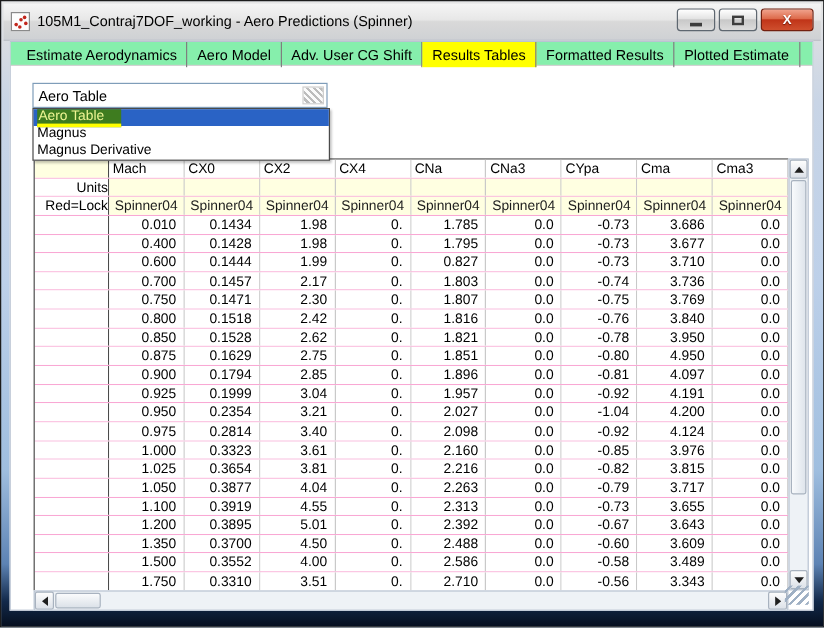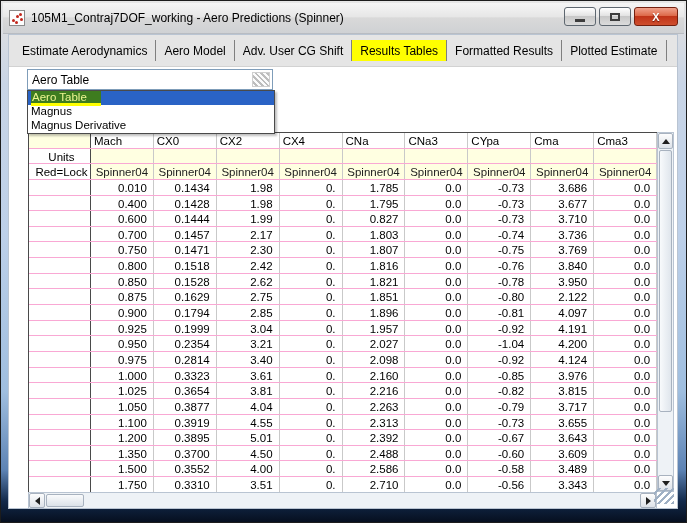--- a/index.html
+++ b/index.html
@@ -29,21 +29,21 @@
   .cap-btn.close { width:44px; border-color:#73200f; color:#fff; font-weight:bold; font-size:11px;
     background:linear-gradient(180deg,#f0a28c,#dd6a4a 45%,#c03418 50%,#cf4f2e 100%);
     text-shadow:0 1px 1px #6b1505; }
   .glyph-min { width:10px; height:3px; background:#3d3d3d; margin-top:7px; }
   .glyph-max { width:10px; height:8px; border:2px solid #3d3d3d; background:transparent; }
 
   
   .client { position:absolute; left:7px; top:33px; right:8px; bottom:13px;
     background:#fff; border:1px solid #b9c4d2; }
 
-  .tabstrip { height:32px; display:flex; align-items:center; background:#e5e5e5;
+  .tabstrip { height:20px; display:flex; align-items:flex-start; background:#86efac;
     border-bottom:1px solid #d2d2d2; padding-left:5px; }
   .tab { font-size:12px; color:#000; padding:4px 8px 3px 8px; border-right:1px solid #7f7f7f;
     white-space:nowrap; }
   .tab.tab-active { background:var(--hl,#ffff00); }
 
   
   .combo { position:absolute; left:18px; top:34px; width:246px; height:21px; background:#fff;
     border:1px solid #7f9db9; display:flex; align-items:center; justify-content:space-between;
     padding:0 2px 0 4px; font-size:12px; z-index:20; }
   .combo-glyph { width:18px; height:15px; border:1px solid #cfcfcf;
@@ -57,21 +57,21 @@
   .drop-item.sel .item-label { background:var(--annot-green,#3e7c1f); color:#eef593;
     padding:0 14px 0 1px; border-bottom:3px solid var(--hl,#ffff00); }
 
   
   .tablewrap { position:absolute; left:19px; top:97px; width:646px; height:360px; display:flex; }
   .grid { width:629px; height:100%; background:#fff; border-left:1px solid #4a4a4a;
     border-top:1px solid #4a4a4a; overflow:hidden; }
   .trow { display:flex; height:15.65px; border-bottom:1px solid #f9a8d4; }
   .cell { border-right:1px solid #c9c9c9; font-size:11.5px; line-height:14px; padding-top:1px;
     overflow:hidden; white-space:nowrap; background:#fff; }
-  .cell.label { width:62px; border-right:1px solid #4a4a4a; padding-left:4px; text-align:center; }
+  .cell.label { width:62px; border-right:1px solid #4a4a4a; padding-left:4px; text-align:right; }
   .cell.col { width:63px; }
   .cell.head { text-align:left; padding-left:3px; }
   .cell.corner { background:var(--cream,#ffffe1); }
   .row-units .cell.col { background:var(--cream,#ffffe1); }
   .row-lock .cell.col { background:var(--cream,#ffffe1); text-align:center; color:#1d1d1d; }
   .row-data .cell.col { text-align:right; padding-right:6px; }
 
   
   .vscroll { position:relative; width:17px; height:100%; background:#eef2f6;
     border:1px solid #b9c4d2; }
@@ -414,21 +414,21 @@
                 <div class="cell col">2.75</div>
 
                 <div class="cell col">0.</div>
 
                 <div class="cell col">1.851</div>
 
                 <div class="cell col">0.0</div>
 
                 <div class="cell col">-0.80</div>
 
-                <div class="cell col">2.122</div>
+                <div class="cell col">4.950</div>
 
                 <div class="cell col">0.0</div>
 
             </div>
 
             <div class="trow row-data">
               <div class="cell label"></div>
 
                 <div class="cell col">0.900</div>
 

